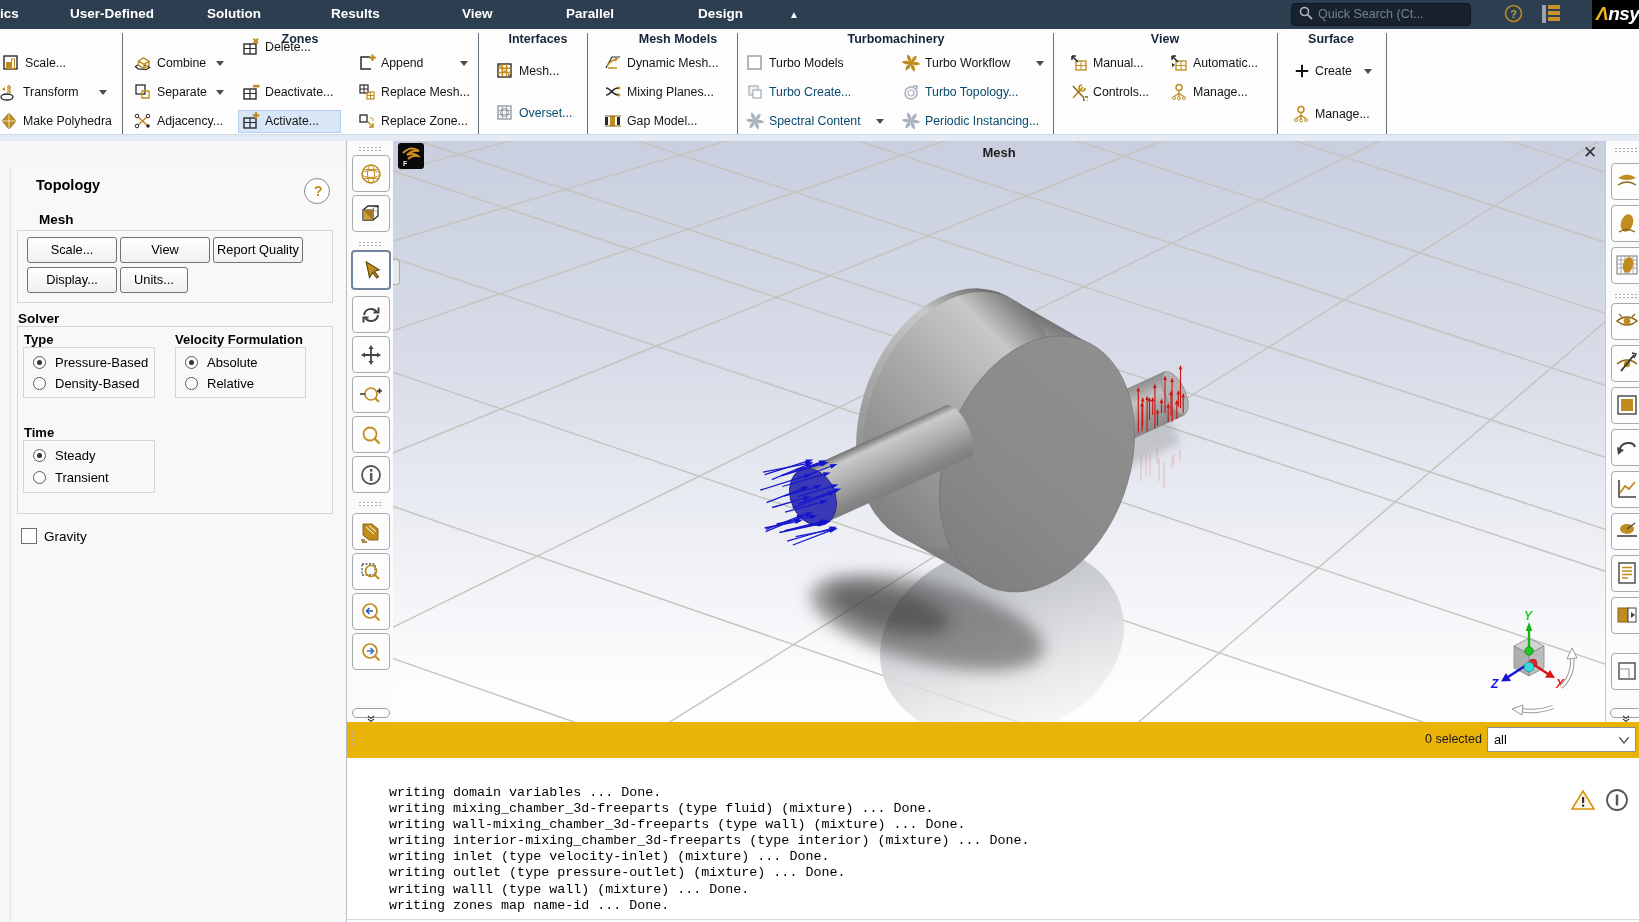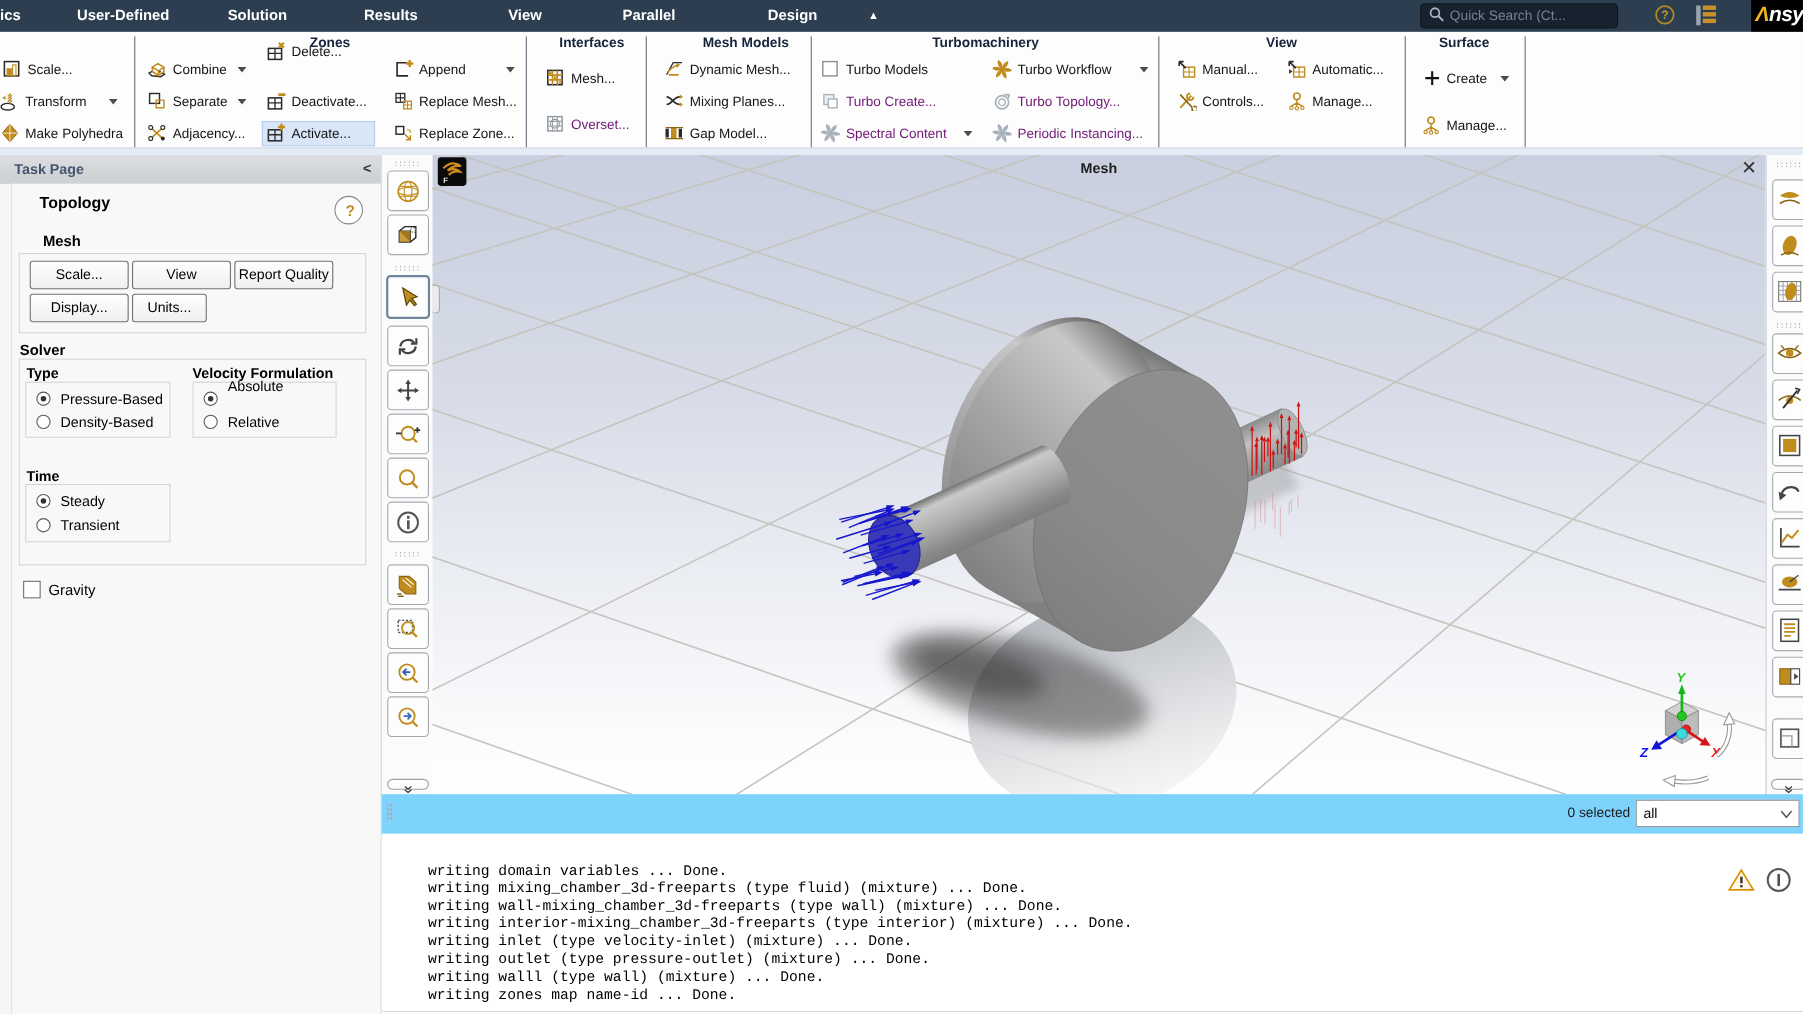--- a/index.html
+++ b/index.html
@@ -5,21 +5,21 @@
 .abs{position:absolute;}
 #menubar{left:0;top:0;width:1639px;height:29px;background:#2d3e50;color:#fff;}
 .mitem{position:absolute;top:0;height:29px;line-height:28px;font-weight:bold;font-size:13.5px;color:#fff;}
 #search{position:absolute;left:1291px;top:3px;width:180px;height:23px;background:#17222e;border:1px solid #0e1822;border-radius:4px;color:#74828f;font-size:12.5px;line-height:21px;}
 #logo{position:absolute;left:1592px;top:0;width:47px;height:29px;background:#000;font-style:italic;font-weight:bold;font-size:19px;line-height:28px;padding-left:4px;letter-spacing:-0.5px;}
 #ribbon{left:0;top:29px;width:1639px;height:112px;background:#fdfdfe;}
 .gtitle{position:absolute;top:3px;font-size:12.5px;font-weight:bold;color:#16243a;transform:translateX(-50%);}
 .gsep{position:absolute;top:4px;height:103px;width:1px;background:#65727f;}
 .ritem{position:absolute;height:24px;display:flex;align-items:center;font-size:12.3px;color:#141414;white-space:nowrap;}
 .ritem svg{margin-right:5px;flex:none;}
-.ritem.dis{color:#701a75;}
+.ritem.dis{color:#0c4a6e;}
 .caret{position:absolute;width:0;height:0;border-left:4.5px solid transparent;border-right:4.5px solid transparent;border-top:5px solid #4d4d4d;}
 #ribbonband{left:0;top:134px;width:1639px;height:7px;background:#e4ebf4;border-top:1px solid #cfd9e6;}
 #taskpage{left:0;top:141px;width:347px;height:781px;background:#f6f6f7;border-right:1px solid #b9bcc0;}
 #tphead{position:absolute;left:0;top:0;width:346px;height:26px;background:linear-gradient(#dcdee1,#cdd0d3);border-bottom:1px solid #bfc2c5;}
 #tphead span{position:absolute;left:13px;top:5px;font-size:13px;font-weight:bold;color:#44566c;}
 #tpcontent{position:absolute;left:10px;top:26px;width:336px;height:755px;background:#f8f8f9;border-left:1px solid #e3e3e4;}
 .gbox{position:absolute;border:1px solid #d5d5d6;background:transparent;}
 .btn{position:absolute;height:26px;background:linear-gradient(#fefefe,#f0f0f1);border:1px solid #6d7377;border-radius:3px;font-size:12.8px;color:#000;text-align:center;font-family:"Liberation Sans",sans-serif;}
 .blab{font-weight:bold;color:#000;position:absolute;font-size:13px;}
 .radio{position:absolute;width:13px;height:13px;border:1px solid #58595a;border-radius:50%;background:#fff;}
@@ -31,21 +31,21 @@
 .dots{position:absolute;left:11px;width:24px;height:5px;background-image:radial-gradient(#a9a9a9 0.8px, transparent 0.9px);background-size:4px 3px;}
 .pill{position:absolute;background:#fdfdfe;border:1px solid #9aa0a5;border-radius:5px;}
 #viewport{left:393px;top:141px;width:1212px;height:581px;}
 #vtitle{position:absolute;left:0;top:4px;width:1212px;text-align:center;font-size:13px;font-weight:bold;color:#1c1c1c;}
 #vclose{position:absolute;left:1190px;top:1px;font-size:17px;color:#333;font-weight:normal;}
 #flulogo{position:absolute;left:5px;top:2px;width:26px;height:26px;background:#0a0a0a;border-radius:3px;}
 #vtab{position:absolute;left:0px;top:118px;width:7px;height:26px;background:#e8eaee;border:1px solid #aaa;border-left:none;border-radius:0 4px 4px 0;}
 #righttools{left:1605px;top:141px;width:34px;height:581px;background:#fbfbfc;border-left:1px solid #c6c9cd;}
 .rbtn{position:absolute;left:5px;width:36px;height:37px;background:#fdfdfe;border:1px solid #a6abb0;border-radius:4px;}
 .rbtn svg{position:absolute;left:3px;top:5px;}
-#selrow{left:347px;top:722px;width:1292px;height:36px;background:#7dd3fc;}
+#selrow{left:347px;top:722px;width:1292px;height:36px;background:#eab308;}
 #seltext{position:absolute;left:1078px;top:10px;font-size:12.5px;color:#1a1a1a;}
 #seldrop{position:absolute;left:1140px;top:5px;width:149px;height:25px;border:1px solid #899097;background:#fff;font-size:12.8px;line-height:23px;padding-left:6px;color:#000;}
 #console{left:347px;top:758px;width:1292px;height:164px;background:#fff;}
 #conhead{position:absolute;left:0;top:0;width:1292px;height:24px;background:linear-gradient(#ccd0d5,#b7bbc1);border-bottom:1px solid #a3a8ae;}
 #conhead span{position:absolute;left:13px;top:4px;font-weight:bold;font-size:13px;color:#3c4f66;}
 #conlines{position:absolute;left:42px;top:27px;font-family:"Liberation Mono",monospace;font-size:13.35px;line-height:16.1px;color:#000;white-space:pre;}
 </style></head><body>
 <div id="menubar" class="abs">
     <div class="mitem" style="left:0px">ics</div>
     <div class="mitem" style="left:70px">User-Defined</div>
@@ -244,24 +244,20 @@
     <div class="ritem" style="left:1292px;top:73px"><svg width="18" height="18" viewBox="0 0 18 18">
         <circle cx="9" cy="4.5" r="3" fill="none" stroke="#c08c1e" stroke-width="1.5"></circle>
         <path d="M9 7.5 v3 M9 10.5 l-5 3 M9 10.5 l5 3 M9 10.5 v3.5" stroke="#c08c1e" stroke-width="1.3" fill="none"></path>
         <circle cx="4" cy="15" r="1.5" fill="none" stroke="#c08c1e"></circle>
         <circle cx="9" cy="15.5" r="1.5" fill="none" stroke="#c08c1e"></circle>
         <circle cx="14" cy="15" r="1.5" fill="none" stroke="#c08c1e"></circle>
       </svg>Manage...</div>
   </div>
 <div id="ribbonband" class="abs"></div>
 <div id="taskpage" class="abs">
-    <div id="tphead">
-      <span>Task Page</span>
-      <span style="position:absolute;left:330px;top:4px;color:#333;font-size:13px;font-weight:bold">&lt;</span>
-    </div>
     <div id="tpcontent"></div>
     <div class="blab" style="left:36px;top:36px;font-size:14.5px">Topology</div>
     <div class="abs" style="left:304px;top:37px;width:26px;height:26px;border:1px solid #898989;border-radius:50%;background:#fff">
       <span style="position:absolute;left:9px;top:4px;color:#c08c1e;font-weight:bold;font-size:14px">?</span>
     </div>
     <div class="blab" style="left:39px;top:71px;font-size:13.5px">Mesh</div>
     <div class="gbox" style="left:17px;top:89px;width:316px;height:73px"></div>
     <div class="btn" style="left:27px;top:96px;width:90px;line-height:24px">Scale...</div>
     <div class="btn" style="left:120px;top:96px;width:90px;line-height:24px">View</div>
     <div class="btn" style="left:213px;top:96px;width:90px;line-height:24px">Report Quality</div>
@@ -271,21 +267,21 @@
     <div class="gbox" style="left:17px;top:185px;width:316px;height:188px"></div>
     <div class="blab" style="left:24px;top:191px">Type</div>
     <div class="gbox" style="left:23px;top:206px;width:132px;height:51px"></div>
     <div class="radio on" style="left:33px;top:215px"></div>
     <div class="rlab" style="left:55px;top:214px">Pressure-Based</div>
     <div class="radio" style="left:33px;top:236px"></div>
     <div class="rlab" style="left:55px;top:235px">Density-Based</div>
     <div class="blab" style="left:175px;top:191px">Velocity Formulation</div>
     <div class="gbox" style="left:175px;top:206px;width:131px;height:51px"></div>
     <div class="radio on" style="left:185px;top:215px"></div>
-    <div class="rlab" style="left:207px;top:202px">Absolute</div>
+    <div class="rlab" style="left:207px;top:214px">Absolute</div>
     <div class="radio" style="left:185px;top:236px"></div>
     <div class="rlab" style="left:207px;top:235px">Relative</div>
     <div class="blab" style="left:24px;top:284px">Time</div>
     <div class="gbox" style="left:23px;top:299px;width:132px;height:53px"></div>
     <div class="radio on" style="left:33px;top:308px"></div>
     <div class="rlab" style="left:55px;top:307px">Steady</div>
     <div class="radio" style="left:33px;top:330px"></div>
     <div class="rlab" style="left:55px;top:329px">Transient</div>
     <div class="abs" style="left:21px;top:387px;width:16px;height:16px;border:1px solid #6b7075;background:#fff"></div>
     <div class="rlab" style="left:44px;top:388px;font-size:13.5px">Gravity</div>

